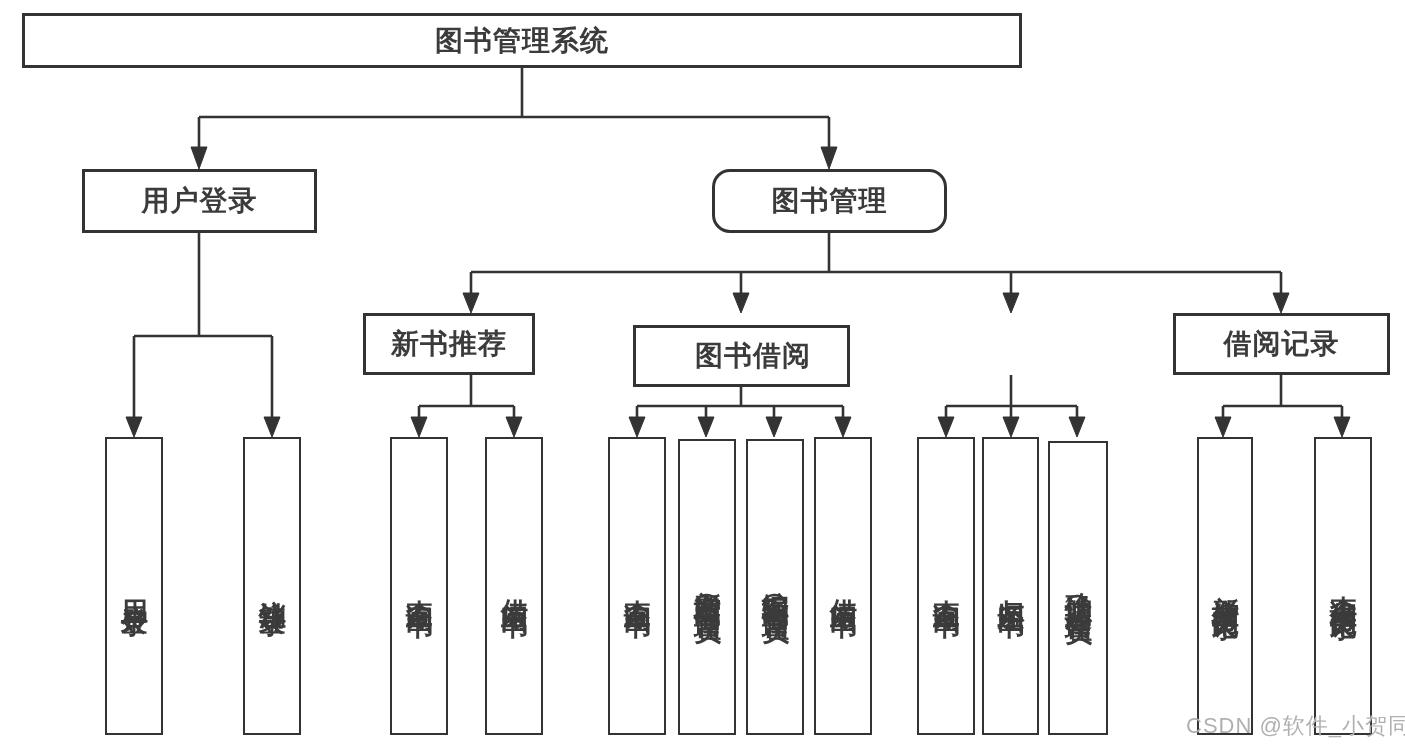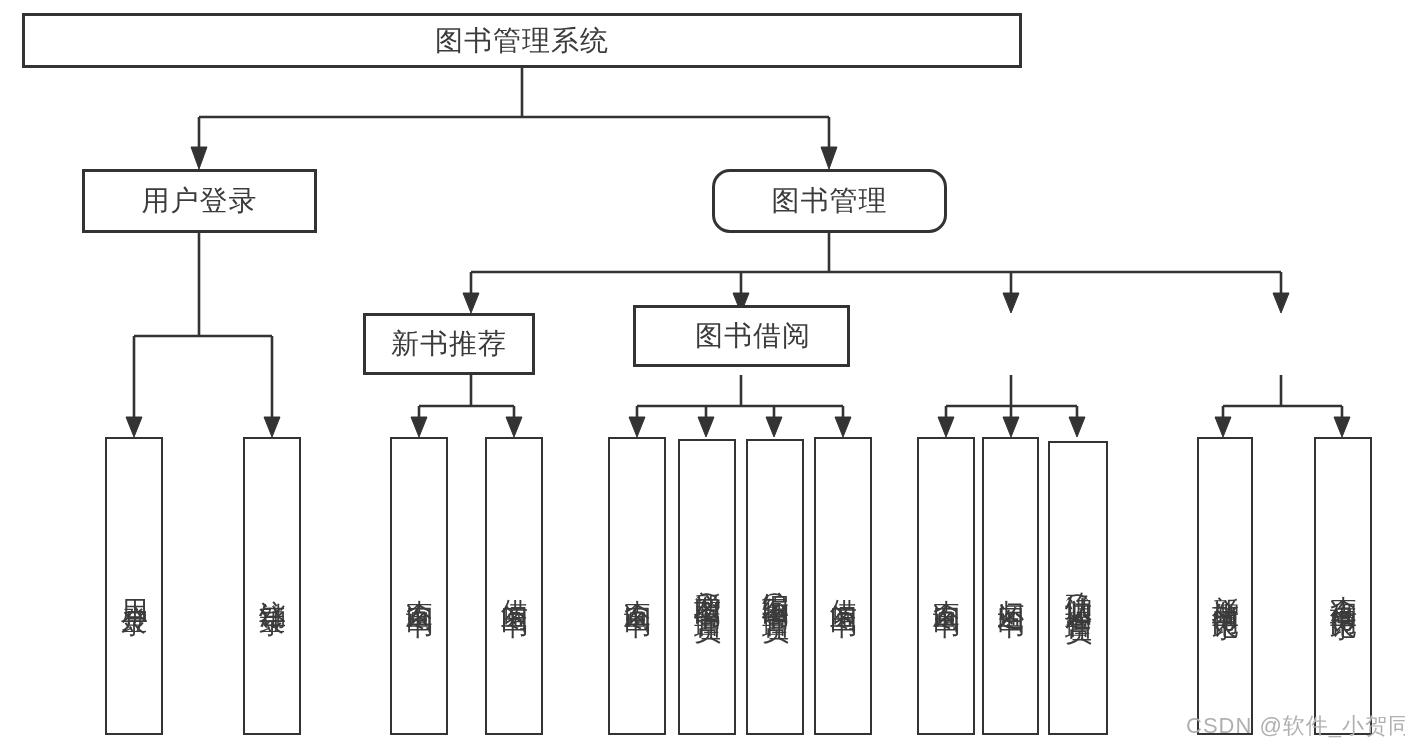--- a/index.html
+++ b/index.html
@@ -25,20 +25,21 @@
     position: absolute;
     box-sizing: border-box;
     background: #ffffff;
     border: 3px solid #333333;
     color: #3b3b3b;
     display: flex;
     align-items: center;
     justify-content: center;
     text-align: left;
     z-index: 2;
+    font-weight: bold;
   }
   .h-node {
     font-size: 28px;
     letter-spacing: 1px;
     white-space: nowrap;
   }
   .leaf {
     border-width: 2.5px;
     writing-mode: vertical-rl;
     text-orientation: mixed;
@@ -115,21 +116,22 @@
       <polygon class="head" points="1334,417 1350,417 1342,437"></polygon>
     </g>
   </svg>
 
   <div class="box h-node" style="left:22px; top:13px; width:1000px; height:55px;">图书管理系统</div>
 
   <div class="box h-node" style="left:82px; top:169px; width:235px; height:64px;">用户登录</div>
   <div class="box h-node" style="left:712px; top:169px; width:235px; height:64px;border-radius:18px;">图书管理</div>
 
   <div class="box h-node" style="left:363px; top:313px; width:172px; height:62px;">新书推荐</div>
-  <div class="box h-node" style="left:633px; top:305px; width:217px; height:62px;padding-left:23px;">图书借阅</div>
+  <div class="box h-node" style="left:633px; top:325px; width:217px; height:62px;padding-left:23px;">图书借阅</div>
+  <div class="box h-node" style="left:1173px; top:313px; width:217px; height:62px;">借阅记录</div>
 
   <div class="box leaf" style="left:105px; top:437px; width:58px; height:298px;">用户登录</div>
   <div class="box leaf" style="left:243px; top:437px; width:58px; height:298px;">注销登录</div>
 
   <div class="box leaf" style="left:390px; top:437px; width:58px; height:298px;">查询图书</div>
   <div class="box leaf" style="left:485px; top:437px; width:58px; height:298px;">借阅图书</div>
 
   <div class="box leaf" style="left:608px; top:437px; width:58px; height:298px;">查询图书</div>
   <div class="box leaf" style="left:678px; top:439px; width:58px; height:296px;">新增图书（管理员）</div>
   <div class="box leaf" style="left:746px; top:439px; width:58px; height:296px;">编辑图书（管理员）</div>

